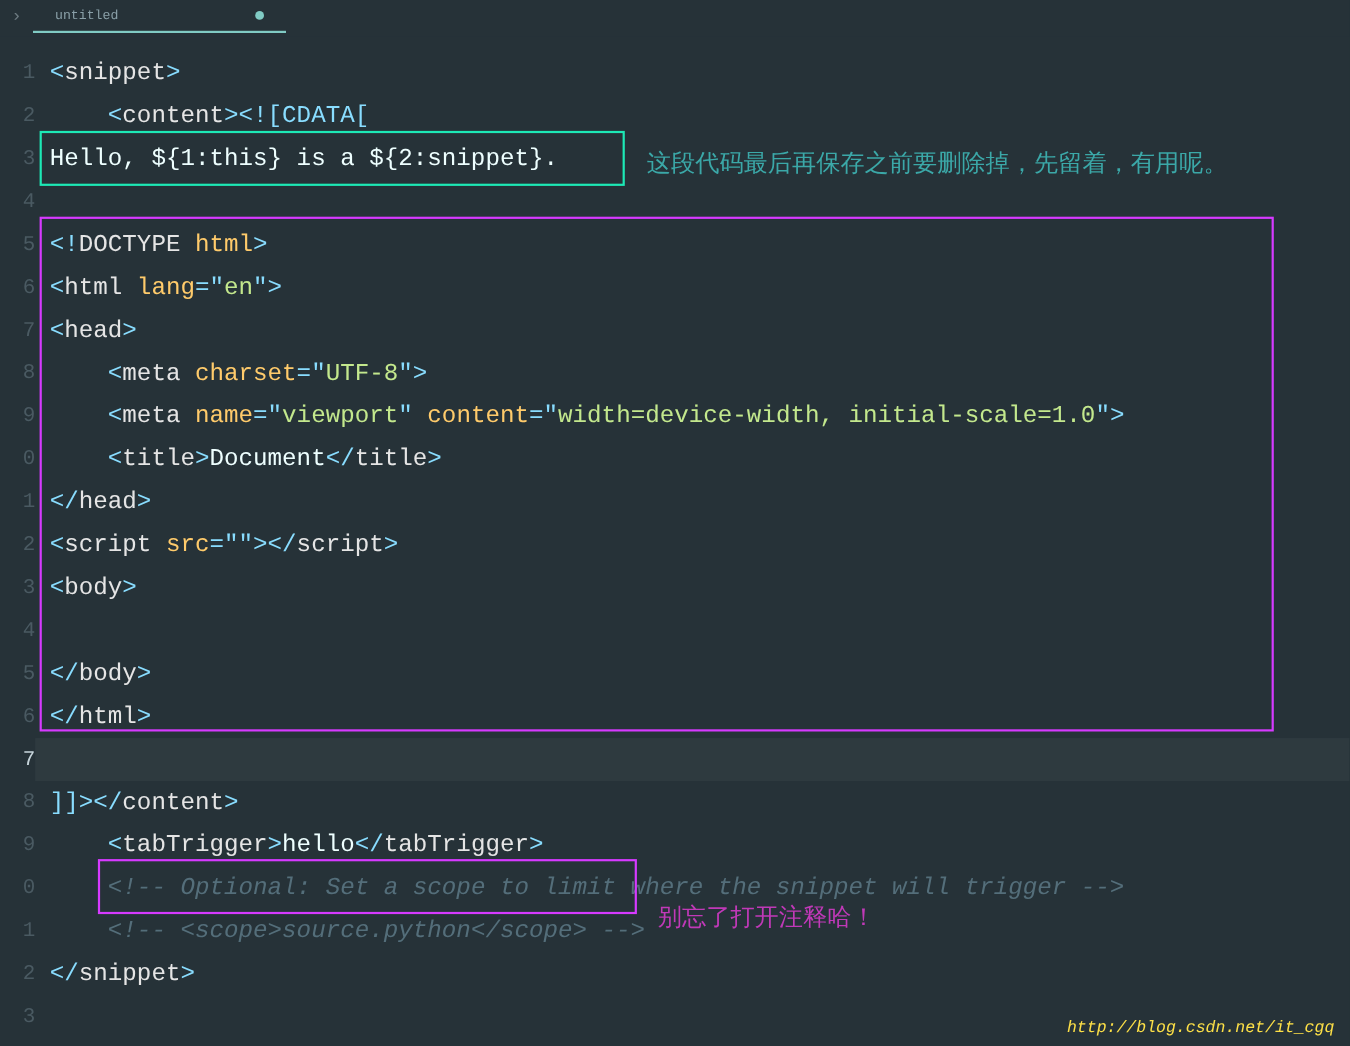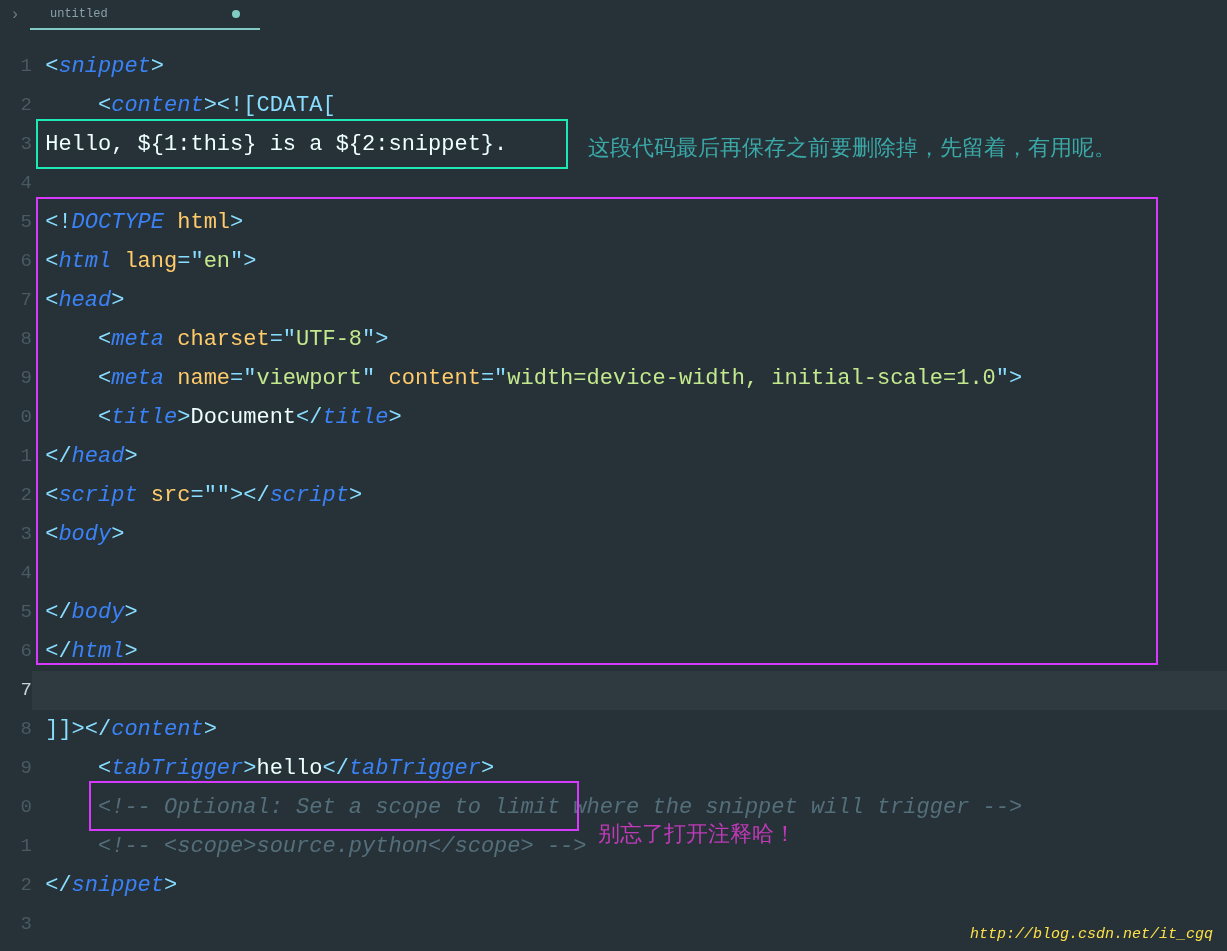--- a/index.html
+++ b/index.html
@@ -62,21 +62,21 @@
   padding-top: 14px;
   position: relative;
 }
 .line {
   height: 39px;
   line-height: 39px;
   white-space: pre;
   position: relative;
 }
 .c-punc { color: #89ddff; }
-.c-tag { color: #3b82f6; font-style: italic; }
+.c-tag { color: #e5e5e5; }
 .c-attr { color: #ffcb6b; }
 .c-cdata { color: #89ddff; }
 .c-str { color: #c3e88d; }
 .c-text { color: #eeffff; }
 .c-comment { color: #546e7a; font-style: italic; }
 .highlight-cyan {
   position: absolute;
   border: 2px solid #1de9b6;
   pointer-events: none;
 }

